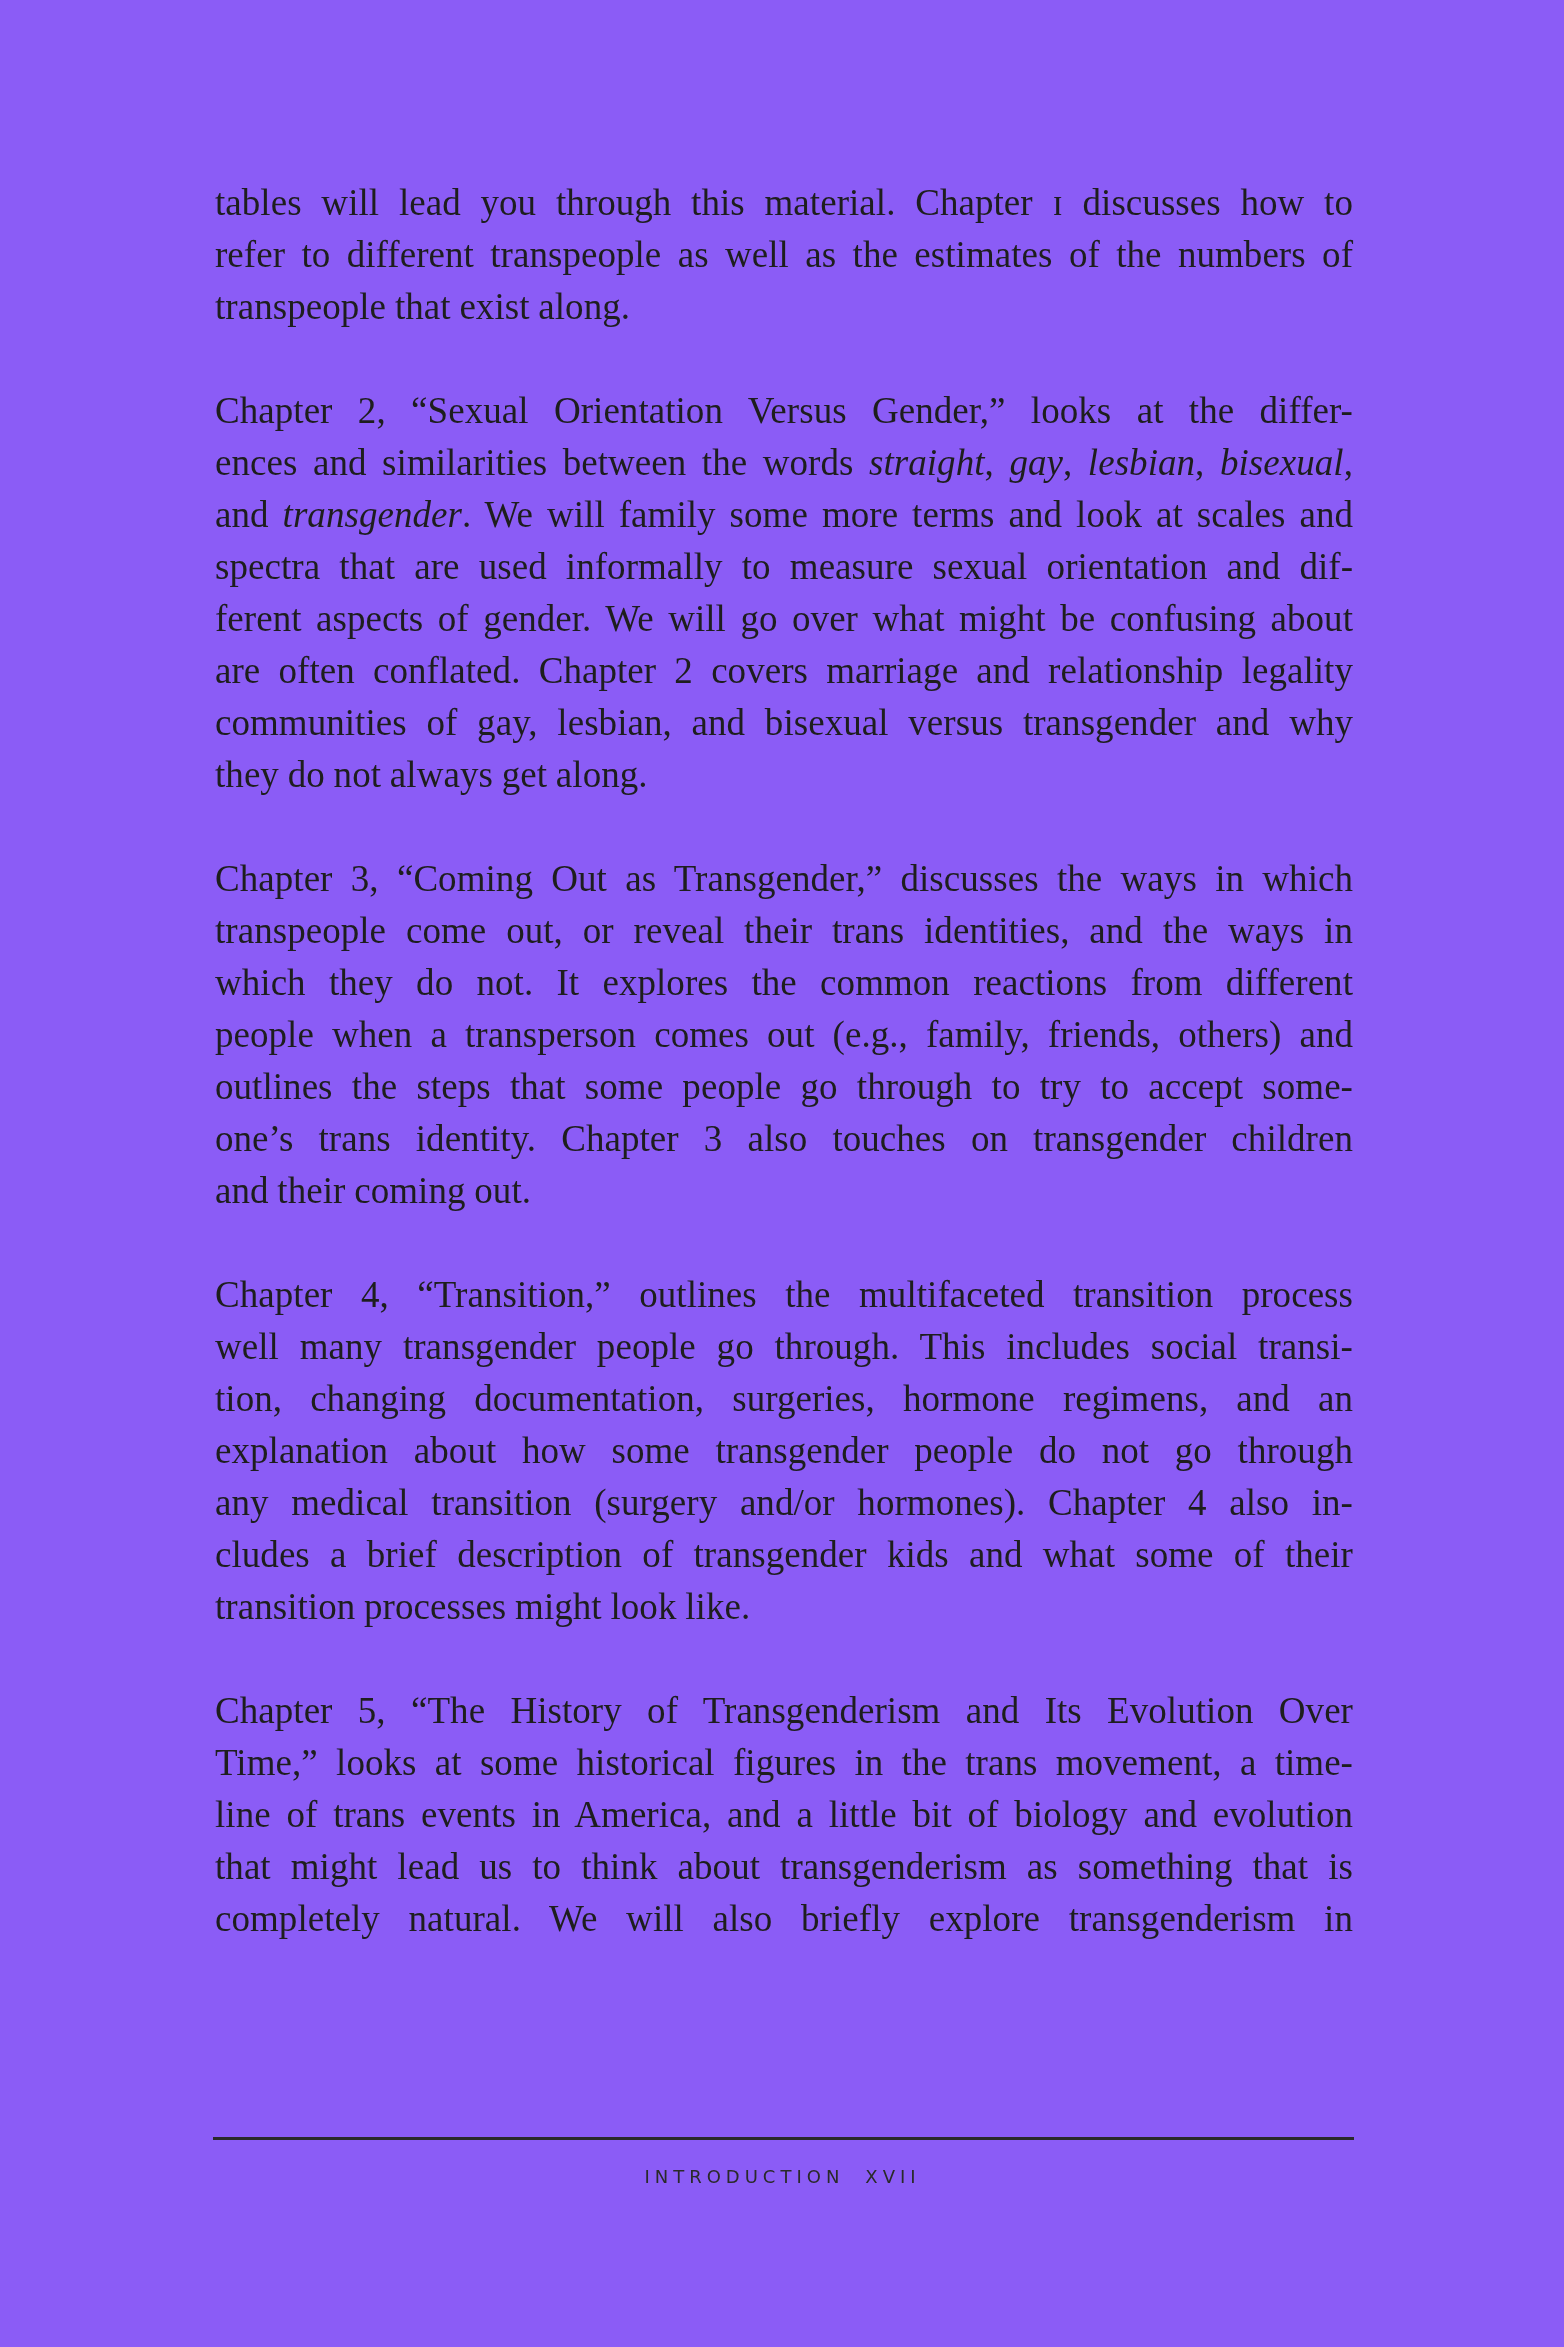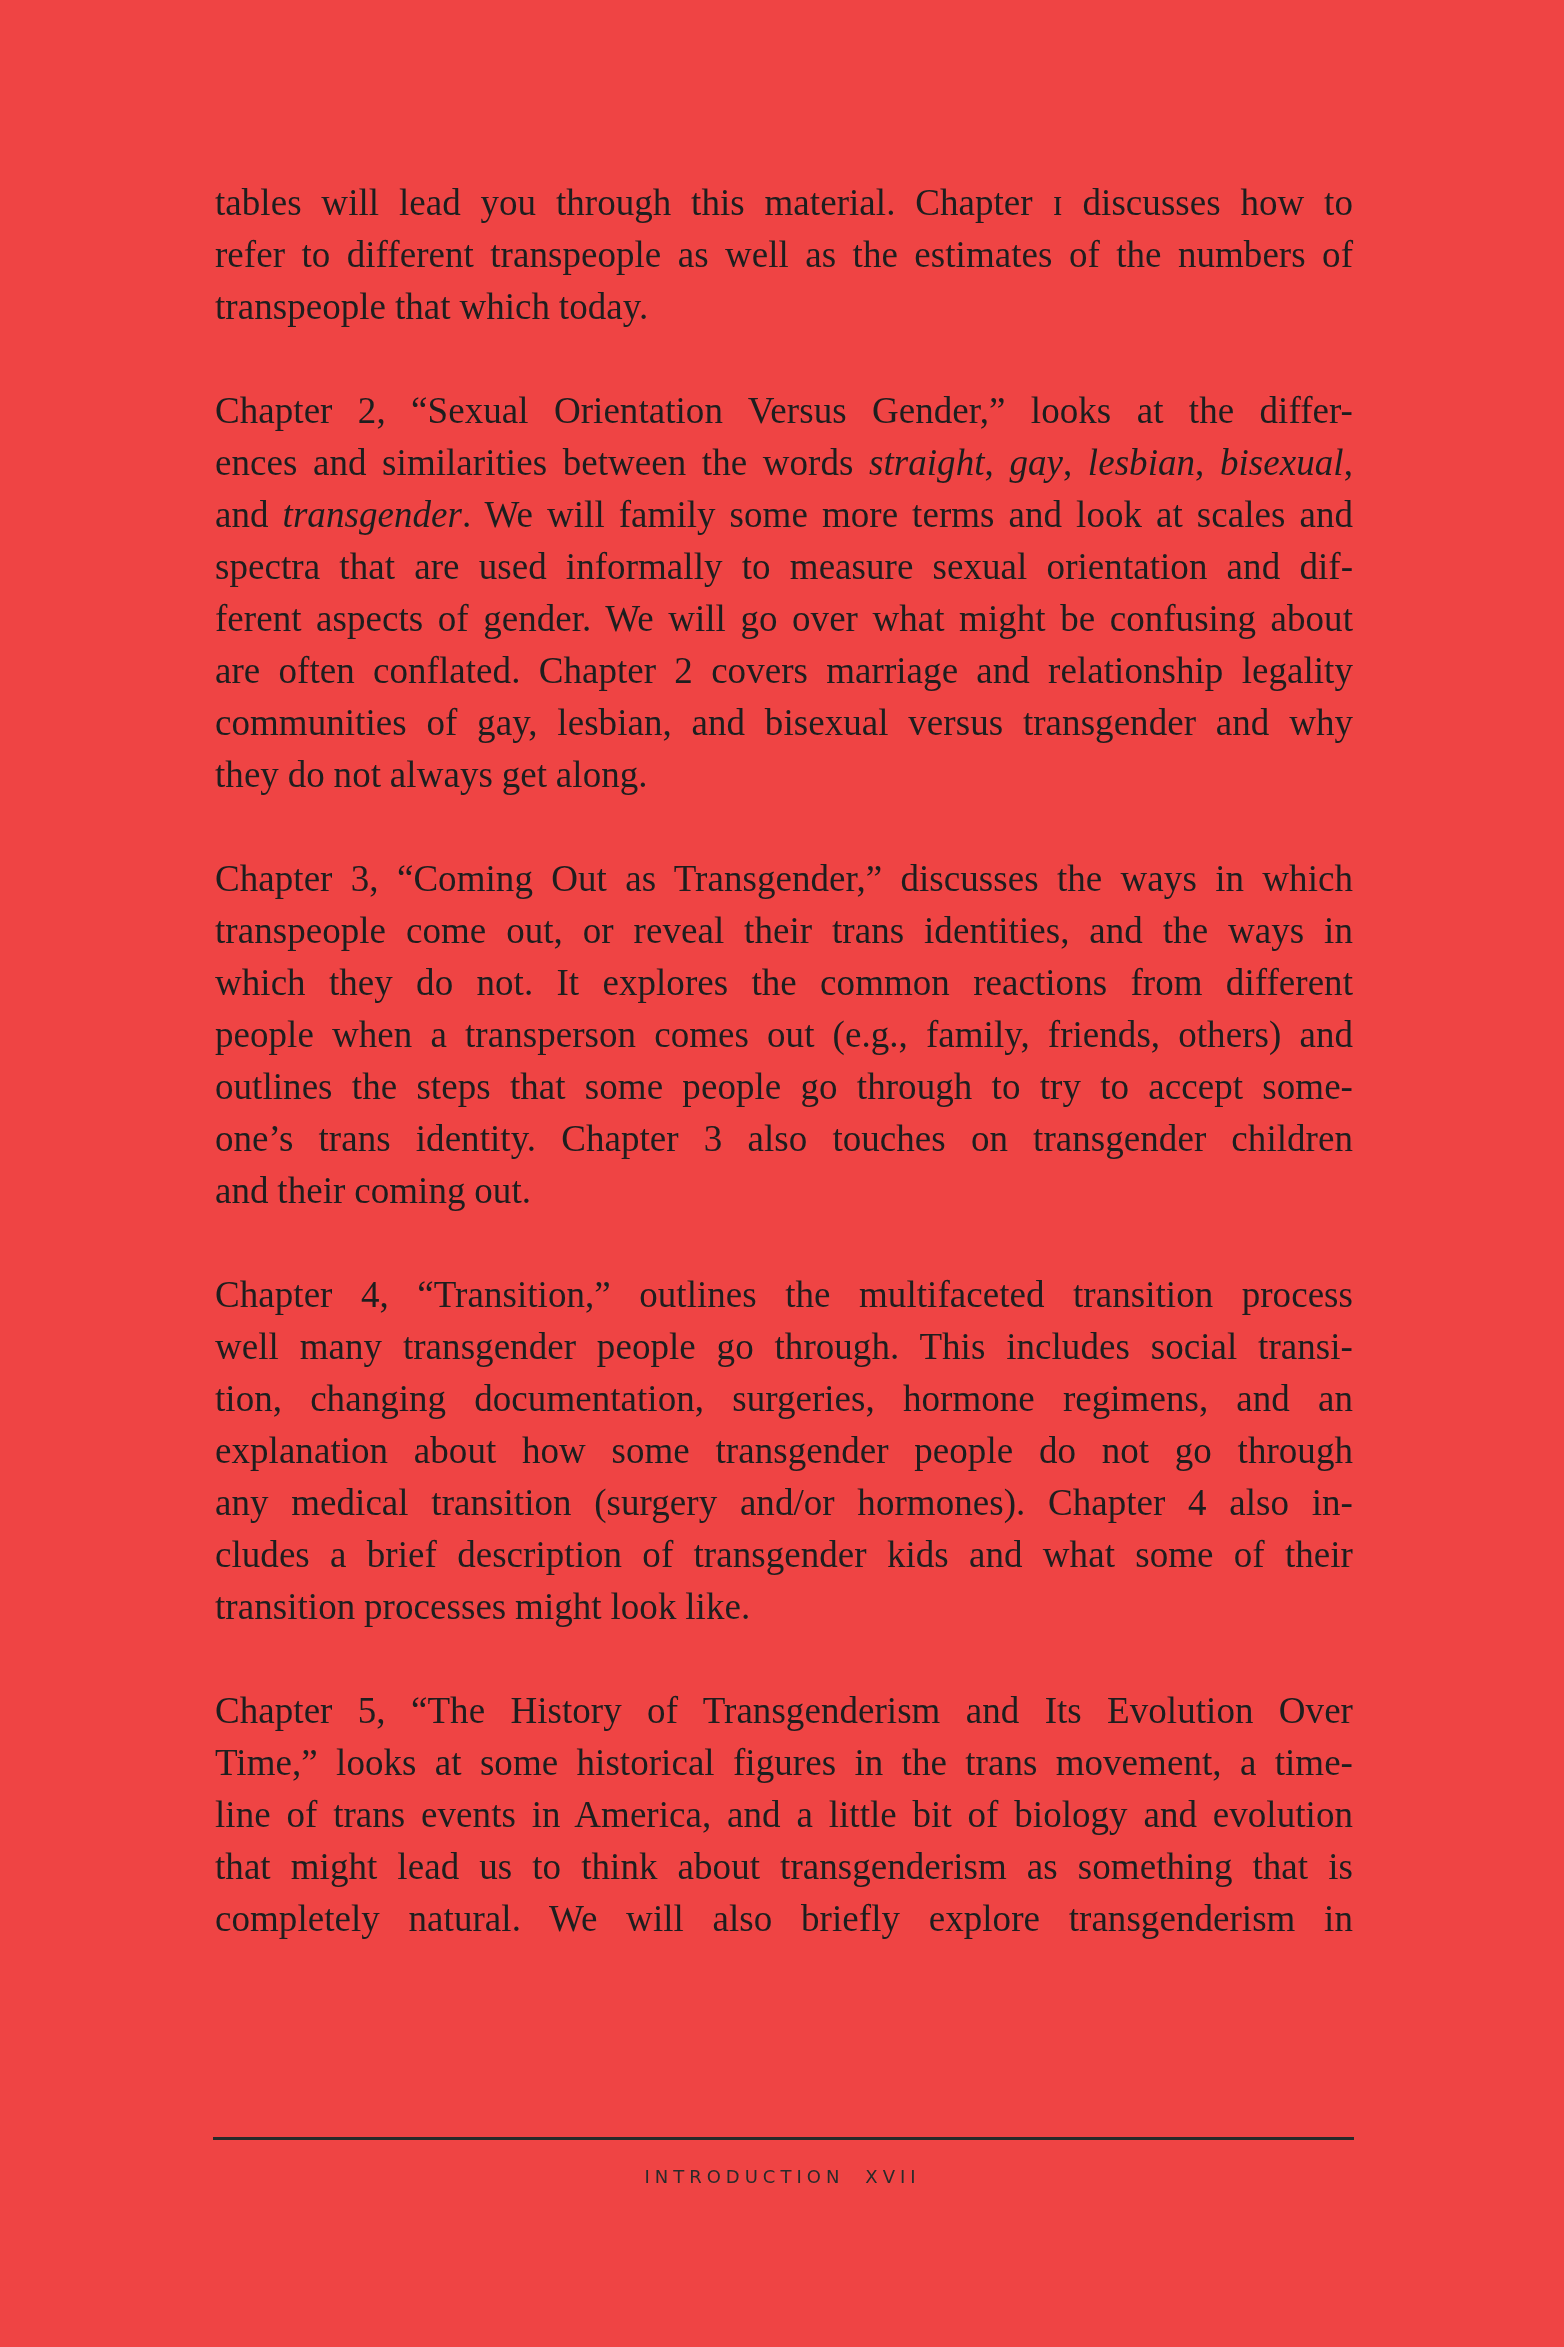--- a/index.html
+++ b/index.html
@@ -13,21 +13,21 @@
       position: relative;
       overflow: hidden;
       color: #1e1e1e;
     }
     .page {
       position: absolute;
       left: 0;
       top: 0;
       width: 1565px;
       height: 2347px;
-      background: #ef4444;
+      background: #8b5cf6;
     }
     .text-column {
       position: absolute;
       left: 215px;
       top: 177px;
       width: 1138px;
       font-family: "Liberation Serif", "DejaVu Serif", serif;
       font-size: 37px;
       line-height: 52px;
       text-align: justify;
@@ -78,21 +78,21 @@
   </style>
 </head>
 <body>
 
 <div class="page">
   <div class="text-column" id="text-column">
 
   <div class="para">
         <span class="line"><span>tables will lead you through this material. Chapter ɪ discusses how to</span></span>
         <span class="line"><span>refer to different transpeople as well as the estimates of the numbers of</span></span>
-        <span class="line last"><span>transpeople that which today.</span></span>
+        <span class="line last"><span>transpeople that exist along.</span></span>
       </div>
       <div class="para">
         <span class="line"><span>Chapter 2, “Sexual Orientation Versus Gender,” looks at the differ-</span></span>
         <span class="line"><span>ences and similarities between the words </span><em>straight</em><span>, </span><em>gay</em><span>, </span><em>lesbian</em><span>, </span><em>bisexual</em><span>,</span></span>
         <span class="line"><span>and </span><em>transgender</em><span>. We will family some more terms and look at scales and</span></span>
         <span class="line"><span>spectra that are used informally to measure sexual orientation and dif-</span></span>
         <span class="line"><span>ferent aspects of gender. We will go over what might be confusing about</span></span>
         <span class="line"><span>are often conflated. Chapter 2 covers marriage and relationship legality</span></span>
         <span class="line"><span>communities of gay, lesbian, and bisexual versus transgender and why</span></span>
         <span class="line last"><span>they do not always get along.</span></span>

